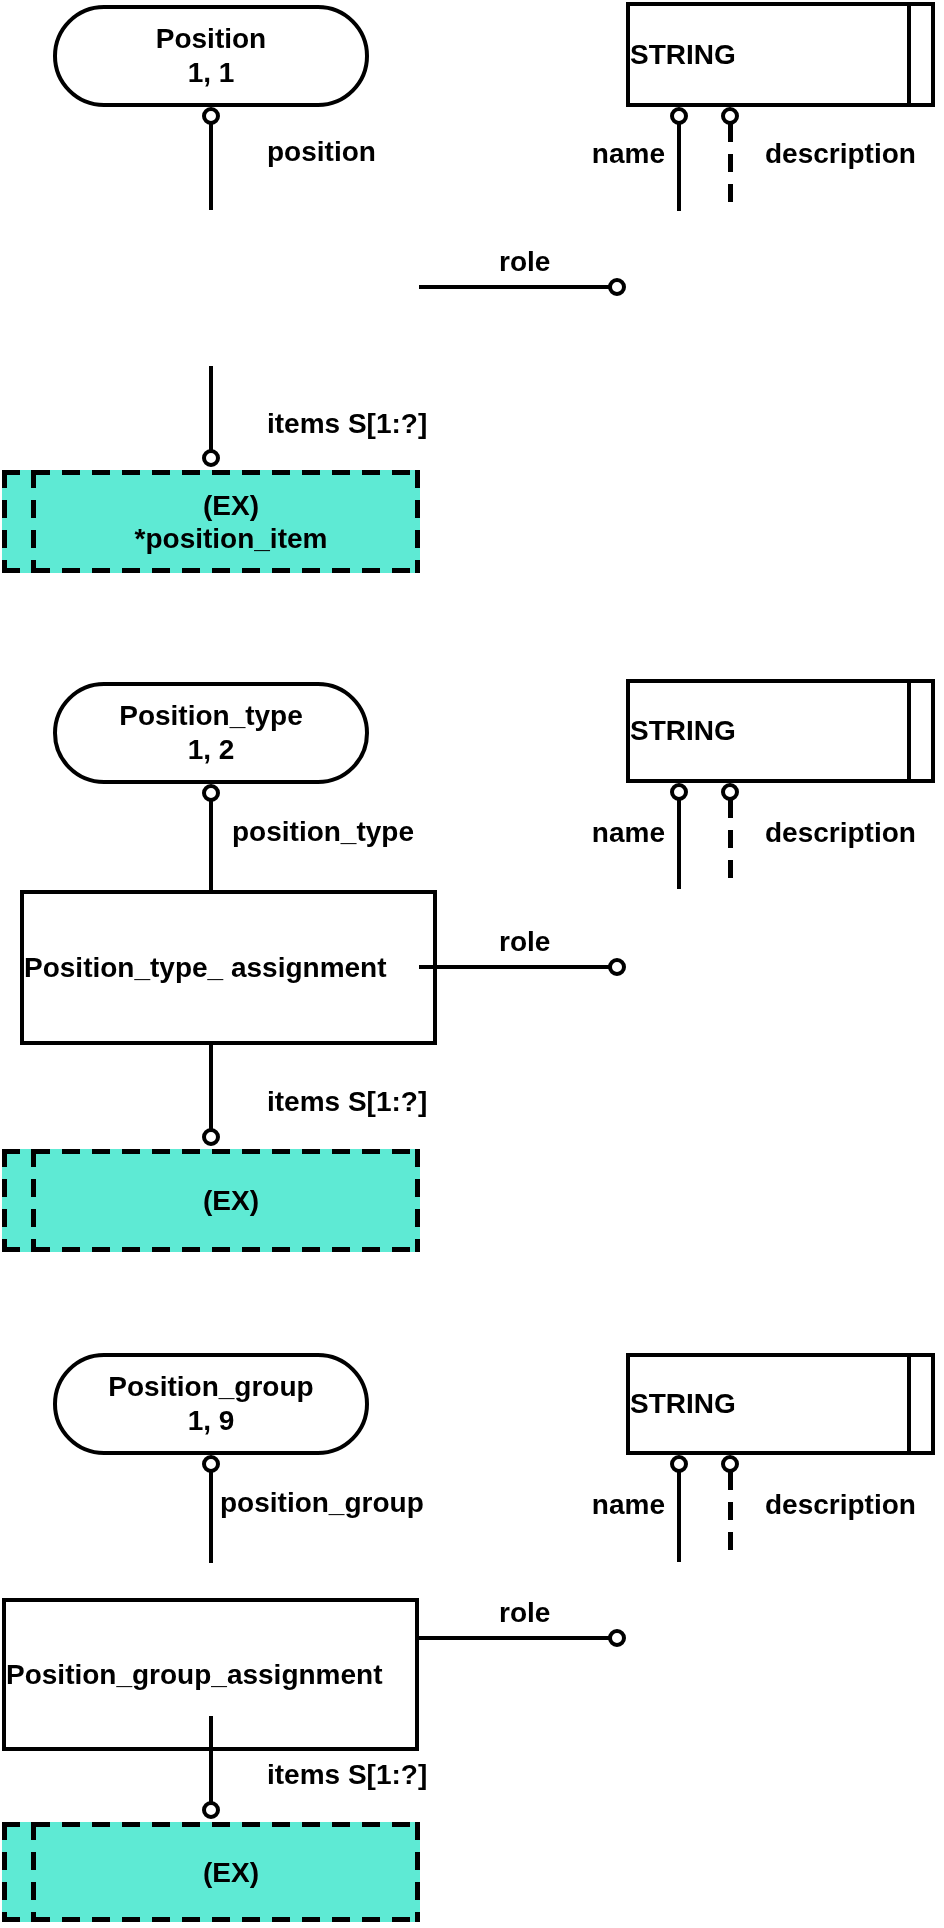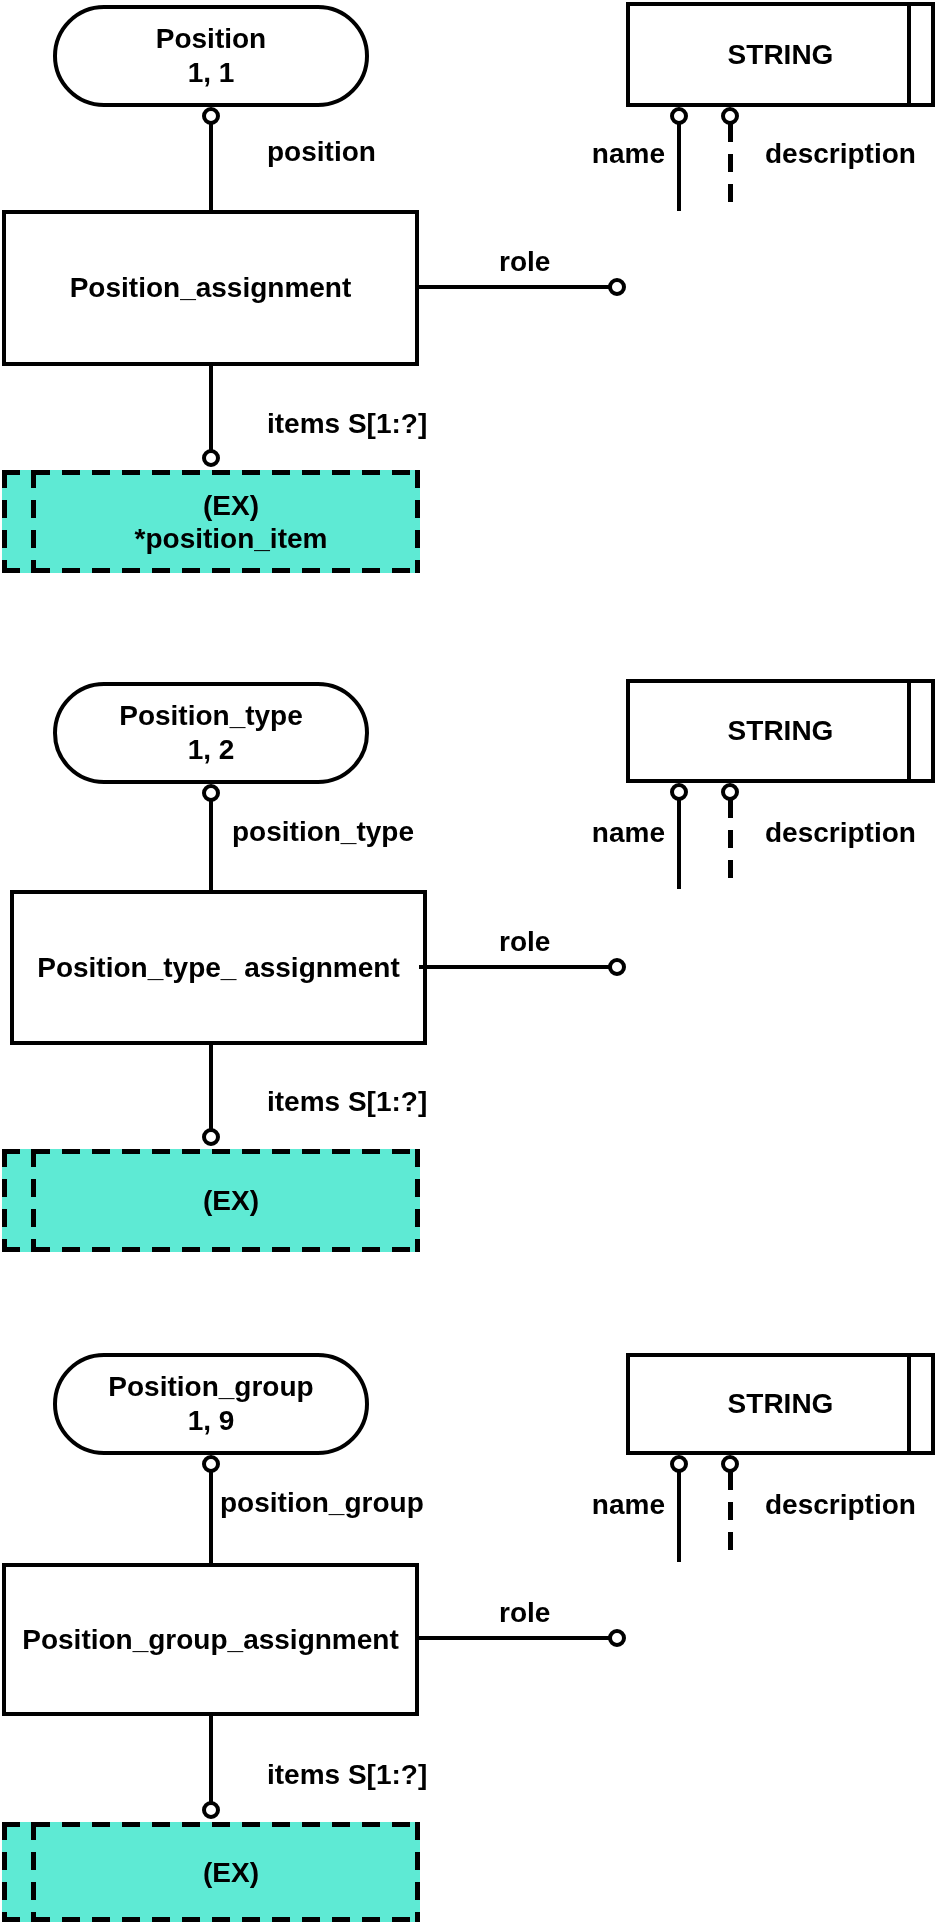--- a/index.html
+++ b/index.html
@@ -3,21 +3,21 @@
 <meta charset="utf-8">
 <style>
   html,body { margin:0; padding:0; background:#ffffff; }
   .canvas {
     position:relative; width:944px; height:1928px; background:#ffffff;
     font-family:"Liberation Sans", sans-serif; font-weight:bold; color:#000;
     overflow:hidden;
   }
   .entity {
     position:absolute; box-sizing:border-box; border:4px solid #000; background:#fff;
-    display:flex; align-items:center; justify-content:center;
+    display:flex; align-items:center; justify-content:flex-start;
     font-size:28px; text-align:center;
   }
   .oval {
     position:absolute; box-sizing:border-box; border:4px solid #000; border-radius:54px;
     background:#fff; display:flex; flex-direction:column; align-items:center; justify-content:center;
     font-size:28px; line-height:34px; text-align:center;
   }
   .linev { position:absolute; width:4px; background:#000; }
   .lineh { position:absolute; height:4px; background:#000; }
   .dashv {
@@ -47,23 +47,20 @@
 <div class="canvas">
 
   <div class="oval" style="left:53px; top:5px; width:316px; height:102px;">
     <div>Position</div>
     <div>1, 1</div>
   </div>
   <div class="circ" style="left:202px; top:107px;"></div>
   <div class="linev" style="left:209px; top:124px; height:86px;"></div>
   <div class="lbl" style="left:267px; top:136px;">position</div>
 
-  <div class="entity" style="left:2px; top:210px; width:417px; height:156px;">
-    <span>Position_assignment</span>
-  </div>
 
   <div class="lineh" style="left:419px; top:285px; width:190px;"></div>
   <div class="circ" style="left:608px; top:278px;"></div>
   <div class="lbl" style="left:499px; top:246px;">role</div>
 
 
   <div class="entity" style="left:626px; top:2px; width:309px; height:105px;">
     <span>STRING</span>
     <div class="stringline"></div>
   </div>
@@ -93,21 +90,21 @@
   </div>
 
   <div class="oval" style="left:53px; top:682px; width:316px; height:102px;">
     <div>Position_type</div>
     <div>1, 2</div>
   </div>
   <div class="circ" style="left:202px; top:784px;"></div>
   <div class="linev" style="left:209px; top:801px; height:89px;"></div>
   <div class="lbl" style="left:232px; top:816px;">position_type</div>
 
-  <div class="entity" style="left:10px; top:890px; width:417px; height:155px;">
+  <div class="entity" style="left:20px; top:890px; width:417px; height:155px;">
     <span>Position_type_ assignment</span>
   </div>
 
   <div class="lineh" style="left:419px; top:965px; width:190px;"></div>
   <div class="circ" style="left:608px; top:958px;"></div>
   <div class="lbl" style="left:499px; top:926px;">role</div>
 
 
   <div class="entity" style="left:626px; top:679px; width:309px; height:104px;">
     <span>STRING</span>
@@ -138,21 +135,21 @@
   </div>
 
   <div class="oval" style="left:53px; top:1353px; width:316px; height:102px;">
     <div>Position_group</div>
     <div>1, 9</div>
   </div>
   <div class="circ" style="left:202px; top:1455px;"></div>
   <div class="linev" style="left:209px; top:1472px; height:91px;"></div>
   <div class="lbl" style="left:220px; top:1487px;">position_group</div>
 
-  <div class="entity" style="left:2px; top:1563px; width:417px; height:153px;">
+  <div class="entity" style="left:2px; top:1598px; width:417px; height:153px;">
     <span>Position_group_assignment</span>
   </div>
 
   <div class="lineh" style="left:419px; top:1636px; width:190px;"></div>
   <div class="circ" style="left:608px; top:1629px;"></div>
   <div class="lbl" style="left:499px; top:1597px;">role</div>
 
 
   <div class="entity" style="left:626px; top:1353px; width:309px; height:102px;">
     <span>STRING</span>

